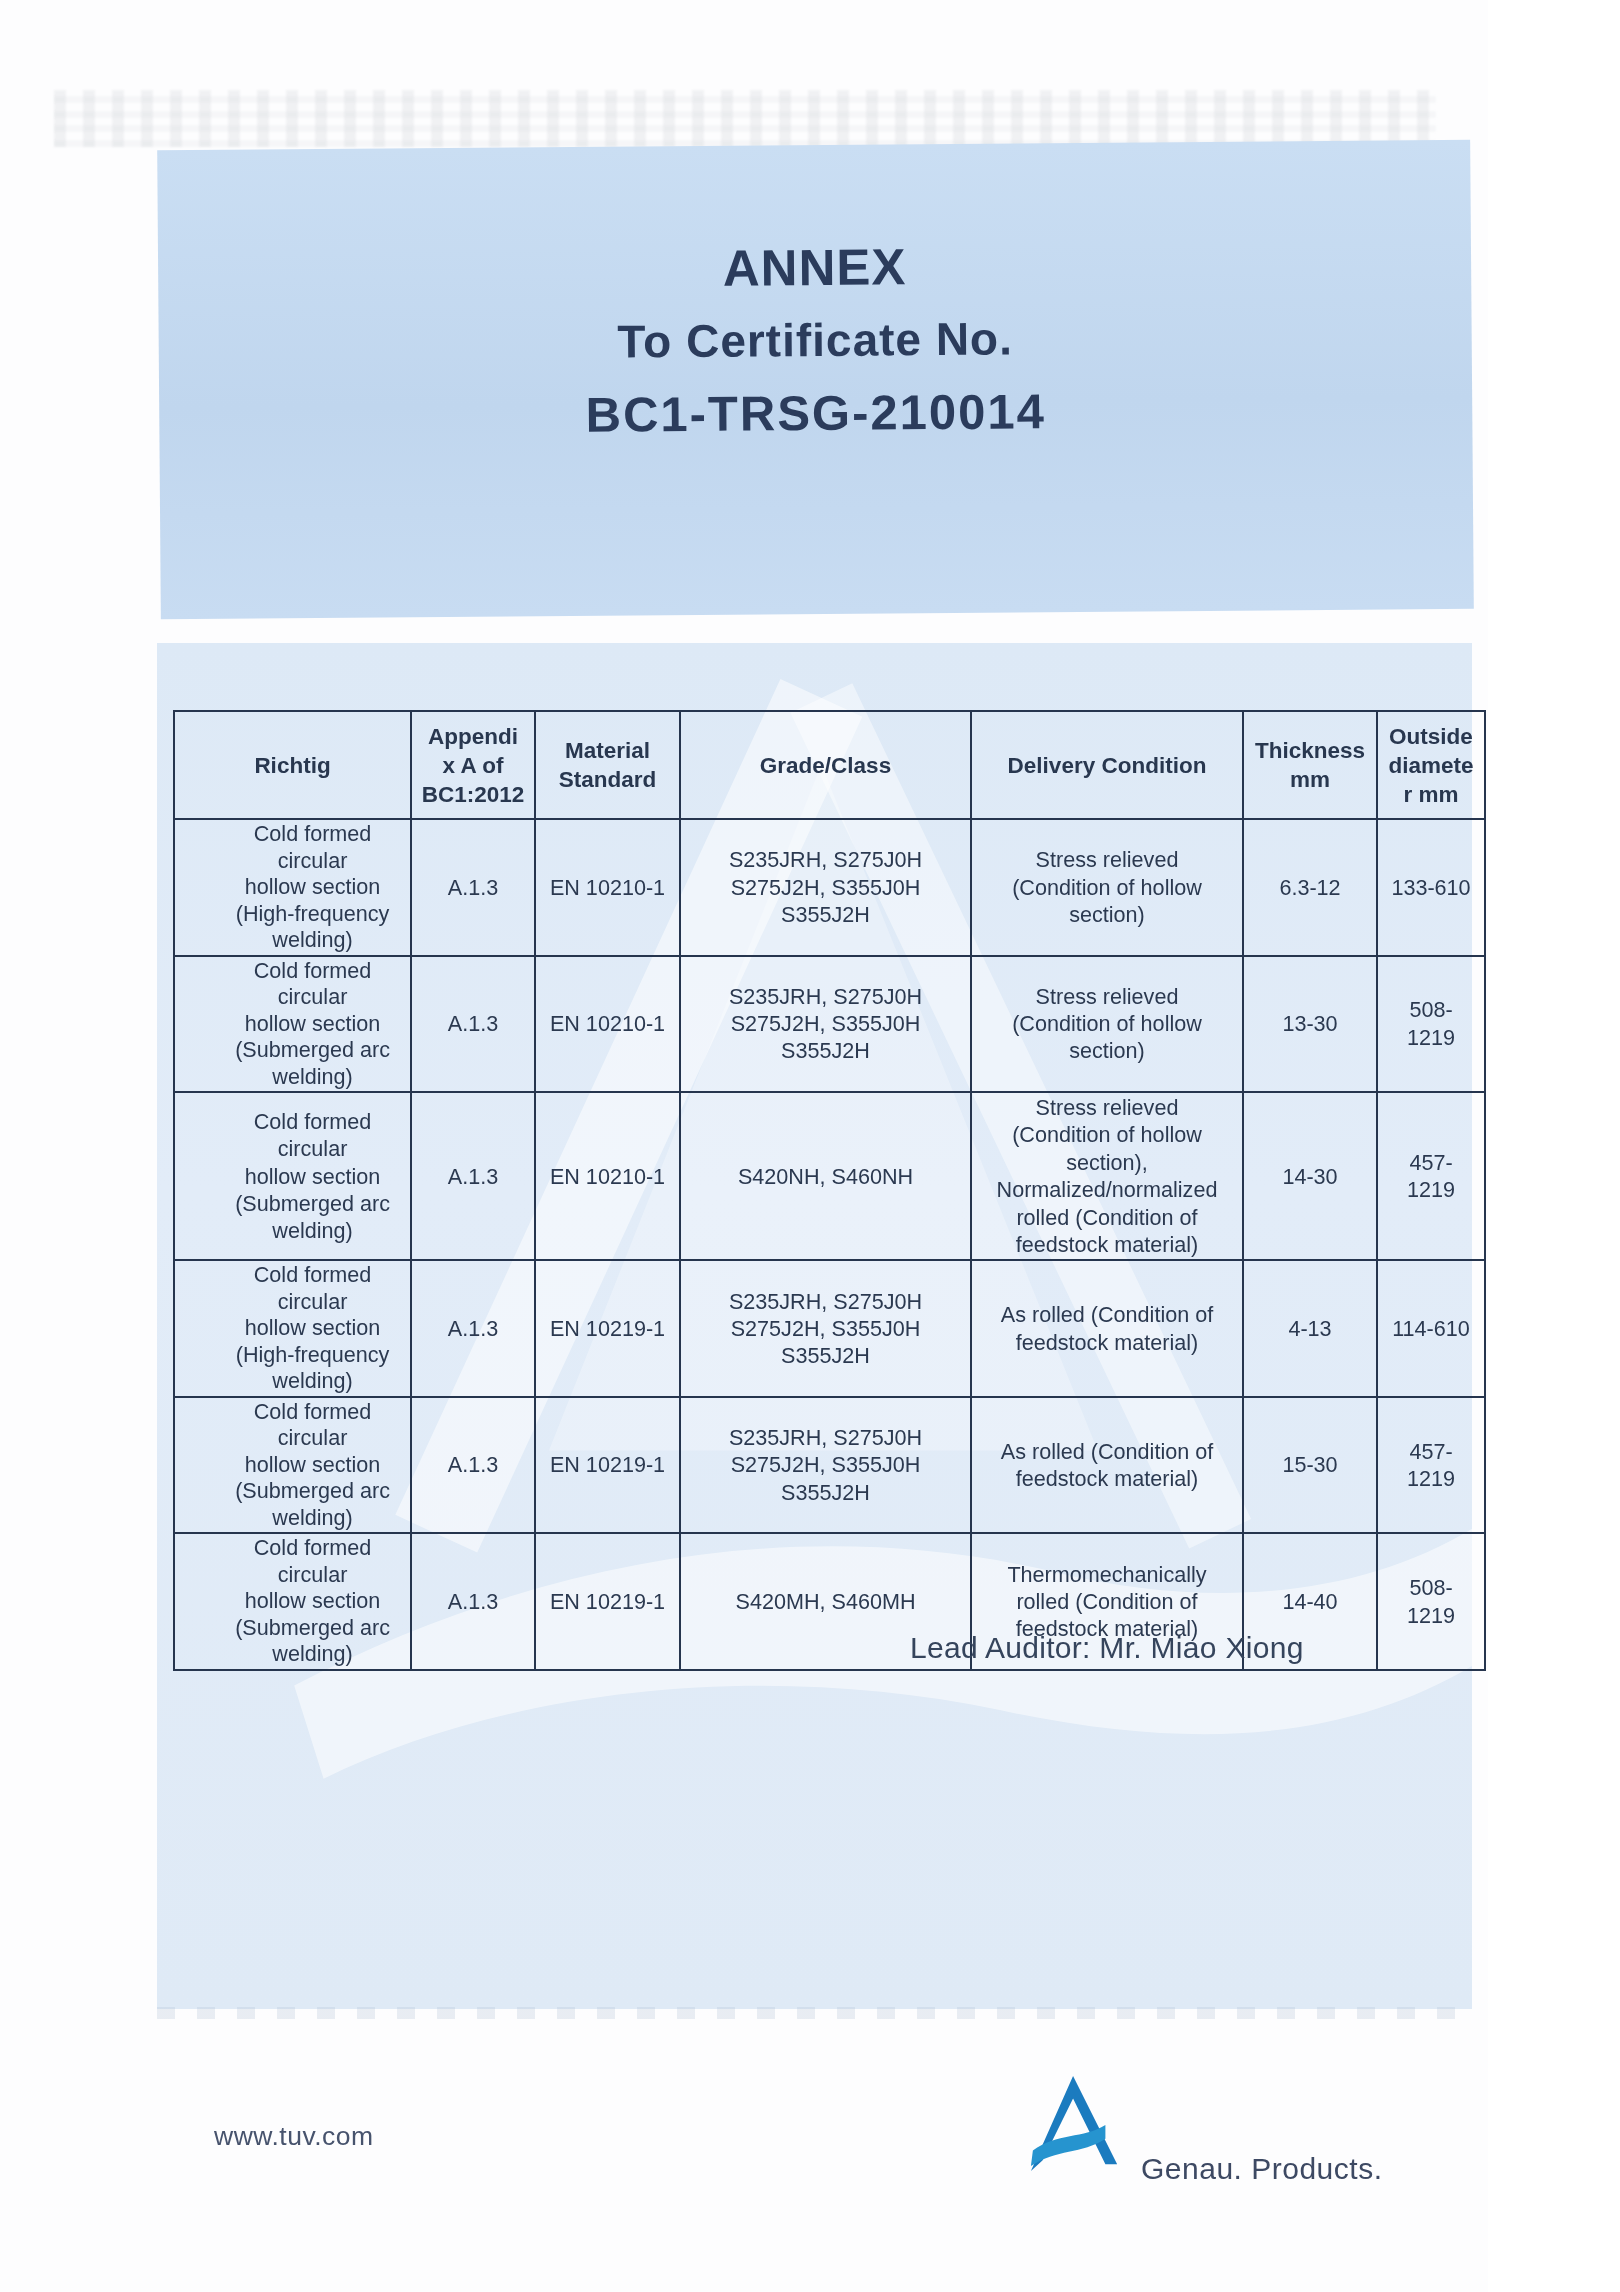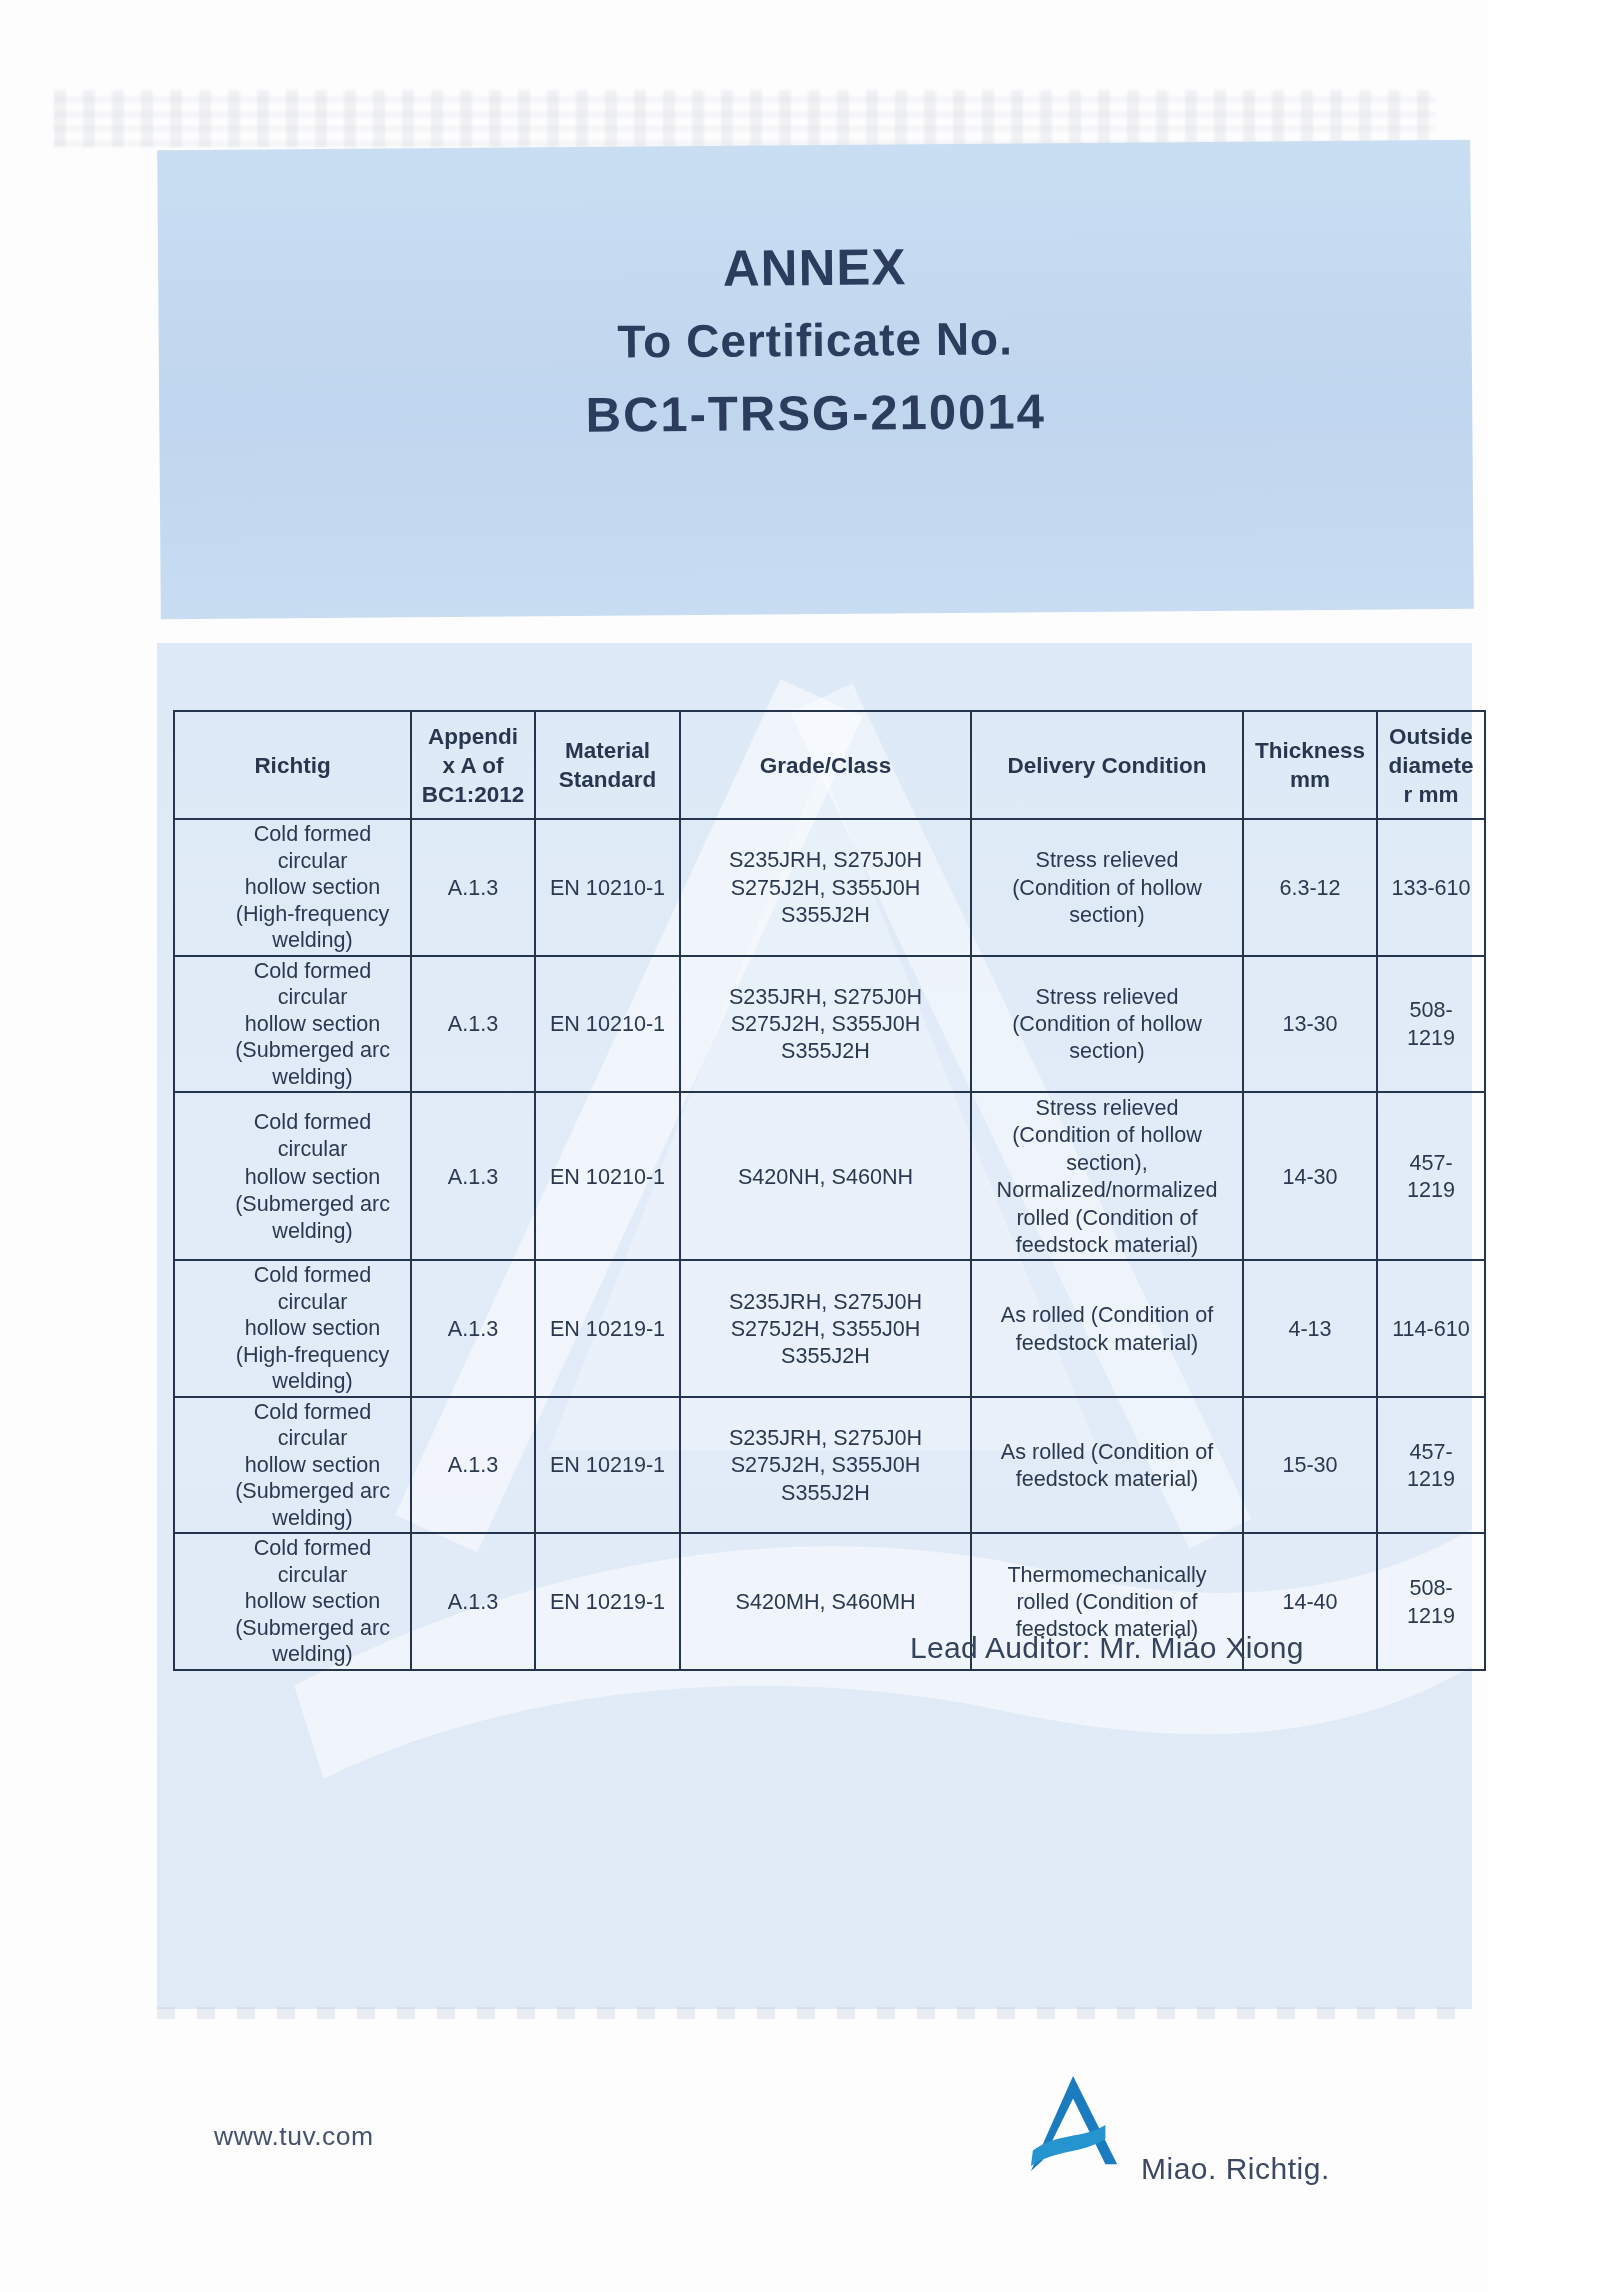--- a/index.html
+++ b/index.html
@@ -247,17 +247,17 @@
 
   <div class="lead-auditor">Lead Auditor: Mr. Miao Xiong</div>
 
   <div class="website">www.tuv.com</div>
 
   <div class="logo">
     <svg class="logo-icon" viewBox="0 0 100 100" xmlns="http://www.w3.org/2000/svg">
       <path d="M47 2 L92 92 L80 92 L47 25 L16 88 L4 99 Z" fill="#1b7bbf"></path>
       <path d="M6 78 C 30 60, 58 66, 80 52 L 80 66 C 56 82, 30 76, 4 94 Z" fill="#2694cf"></path>
     </svg>
-    <div class="logo-tagline">Miao. Richtig.</div>
+    <div class="logo-tagline">Genau. Products.</div>
   </div>
 
 </div>
 
 
 </body></html>

